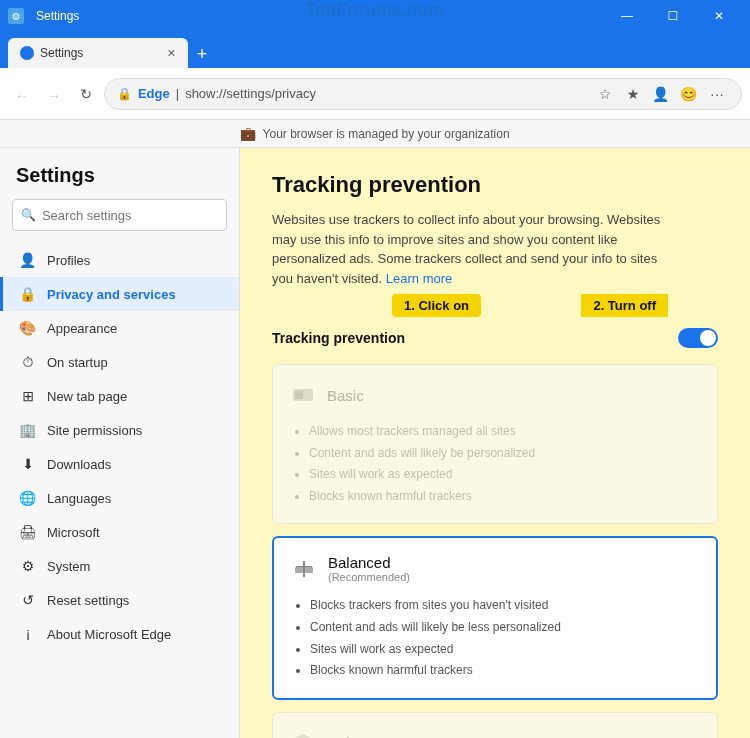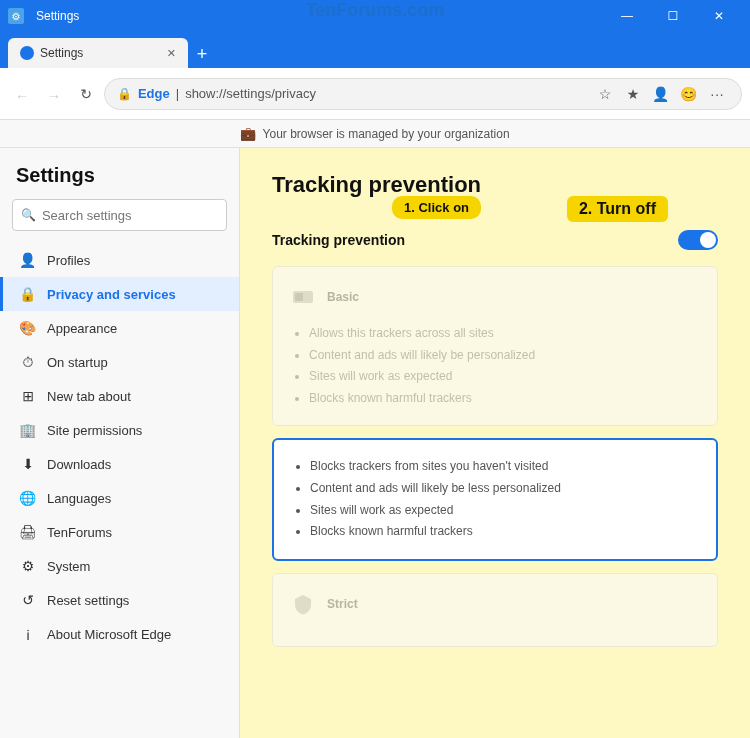--- a/index.html
+++ b/index.html
@@ -197,36 +197,36 @@
 
     
     .callout-wrapper {
       position: relative;
     }
     .callout-click {
       position: absolute;
       left: 120px;
       top: -14px;
       background: #f5d400;
-      border-radius: 10px;
+      border-radius: 4px;
       padding: 4px 12px;
       font-size: 13px;
       font-weight: 700;
       color: #111;
       white-space: nowrap;
       z-index: 10;
     }
     .callout-turnoff {
       position: absolute;
       right: 60px;
       top: -16px;
       background: #f5d400;
-      border-radius: 6px;
+      border-radius: 0;
       padding: 4px 12px;
-      font-size: 16px;
+      font-size: 13px;
       font-weight: 700;
       color: #111;
       white-space: nowrap;
       z-index: 10;
     }
 
     
     .prevention-card {
       border: 1px solid #e0e0e0;
       border-radius: 6px;
@@ -247,22 +247,22 @@
       margin-bottom: 12px;
     }
     .card-icon {
       width: 28px;
       height: 28px;
       display: flex;
       align-items: center;
       justify-content: center;
     }
     .card-title {
-      font-size: 12px;
-      font-weight: 700;
+      font-size: 15px;
+      font-weight: 400;
       color: #888;
     }
     .card-title.dark { color: #111; }
     .card-subtitle { font-size: 11px; color: #888; }
     .card-bullets { list-style: disc; padding-left: 20px; }
     .card-bullets li {
       font-size: 12px;
       color: #999;
       line-height: 1.8;
     }
@@ -355,54 +355,58 @@
     <div class="nav-item">
       <span class="nav-icon">🎨</span>
       <span>Appearance</span>
     </div>
     <div class="nav-item">
       <span class="nav-icon">⏱</span>
       <span>On startup</span>
     </div>
     <div class="nav-item">
       <span class="nav-icon">⊞</span>
-      <span>New tab about</span>
+      <span>New tab page</span>
     </div>
     <div class="nav-item">
       <span class="nav-icon">🏢</span>
       <span>Site permissions</span>
     </div>
     <div class="nav-item">
       <span class="nav-icon">⬇</span>
       <span>Downloads</span>
     </div>
     <div class="nav-item">
       <span class="nav-icon">🌐</span>
       <span>Languages</span>
     </div>
     <div class="nav-item">
       <span class="nav-icon">🖨</span>
-      <span>TenForums</span>
+      <span>Microsoft</span>
     </div>
     <div class="nav-item">
       <span class="nav-icon">⚙</span>
       <span>System</span>
     </div>
     <div class="nav-item">
       <span class="nav-icon">↺</span>
       <span>Reset settings</span>
     </div>
     <div class="nav-item">
       <span class="nav-icon">ℹ</span>
       <span>About Microsoft Edge</span>
     </div>
   </div>
 
   <div class="content">
     <h1 class="page-title">Tracking prevention</h1>
+    <p class="description">
+      <span>Websites use trackers to collect info about your browsing. Websites may use this info to improve sites and show you content like personalized ads. Some trackers collect and send your info to sites you haven't visited.</span>
+      <a>Learn more</a>
+    </p>
 
     <div class="callout-wrapper" style="position:relative; margin-bottom: 16px;">
 
       <div class="callout-click">
         <span>1. Click on</span>
       </div>
 
       <div class="callout-turnoff" style="right:50px; top:-14px;">
         <span>2. Turn off</span>
       </div>
@@ -417,28 +421,42 @@
       <div class="card-header">
         <div class="card-icon">
           <svg width="24" height="24" viewBox="0 0 24 24" fill="none">
             <rect x="2" y="6" width="20" height="12" rx="2" fill="#ccc"></rect>
             <rect x="4" y="8" width="8" height="8" rx="1" fill="#aaa"></rect>
           </svg>
         </div>
         <span class="card-title">Basic</span>
       </div>
       <ul class="card-bullets">
-        <li>Allows this trackers across all sites</li>
+        <li>Allows most trackers managed all sites</li>
         <li>Content and ads will likely be personalized</li>
         <li>Sites will work as expected</li>
         <li>Blocks known harmful trackers</li>
       </ul>
     </div>
 
     <div class="prevention-card selected">
+      <div class="card-header">
+        <div class="card-icon">
+          <svg width="24" height="24" viewBox="0 0 24 24" fill="none">
+            <line x1="12" y1="4" x2="12" y2="20" stroke="#888" stroke-width="2"></line>
+            <line x1="4" y1="10" x2="20" y2="10" stroke="#888" stroke-width="2"></line>
+            <rect x="3" y="10" width="8" height="6" rx="1" fill="#aaa"></rect>
+            <rect x="13" y="10" width="8" height="6" rx="1" fill="#aaa"></rect>
+          </svg>
+        </div>
+        <div>
+          <div class="card-title dark">Balanced</div>
+          <div class="card-subtitle">(Recommended)</div>
+        </div>
+      </div>
       <ul class="card-bullets">
         <li class="dark">Blocks trackers from sites you haven't visited</li>
         <li class="dark">Content and ads will likely be less personalized</li>
         <li class="dark">Sites will work as expected</li>
         <li class="dark">Blocks known harmful trackers</li>
       </ul>
     </div>
 
     <div class="prevention-card">
       <div class="card-header">

